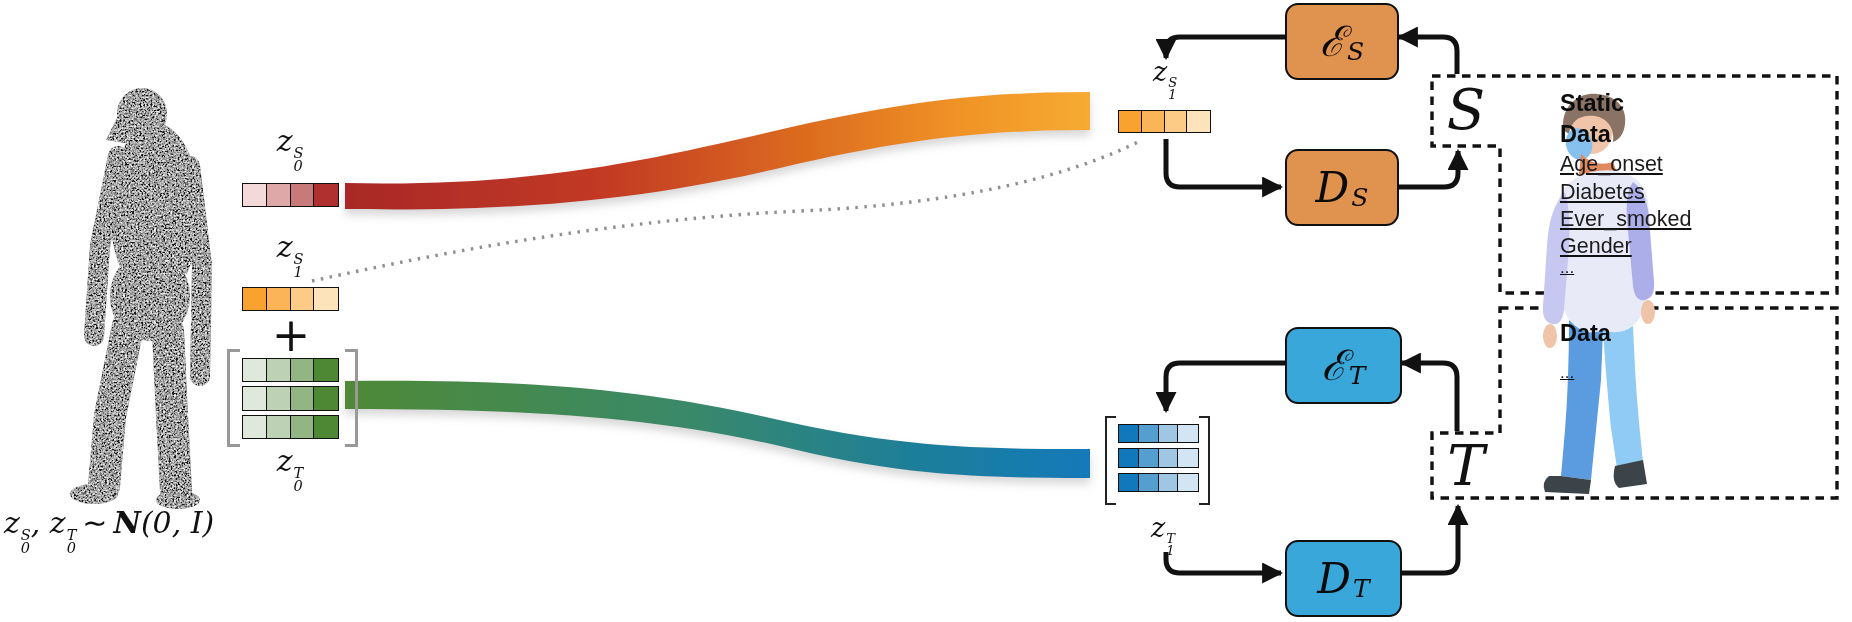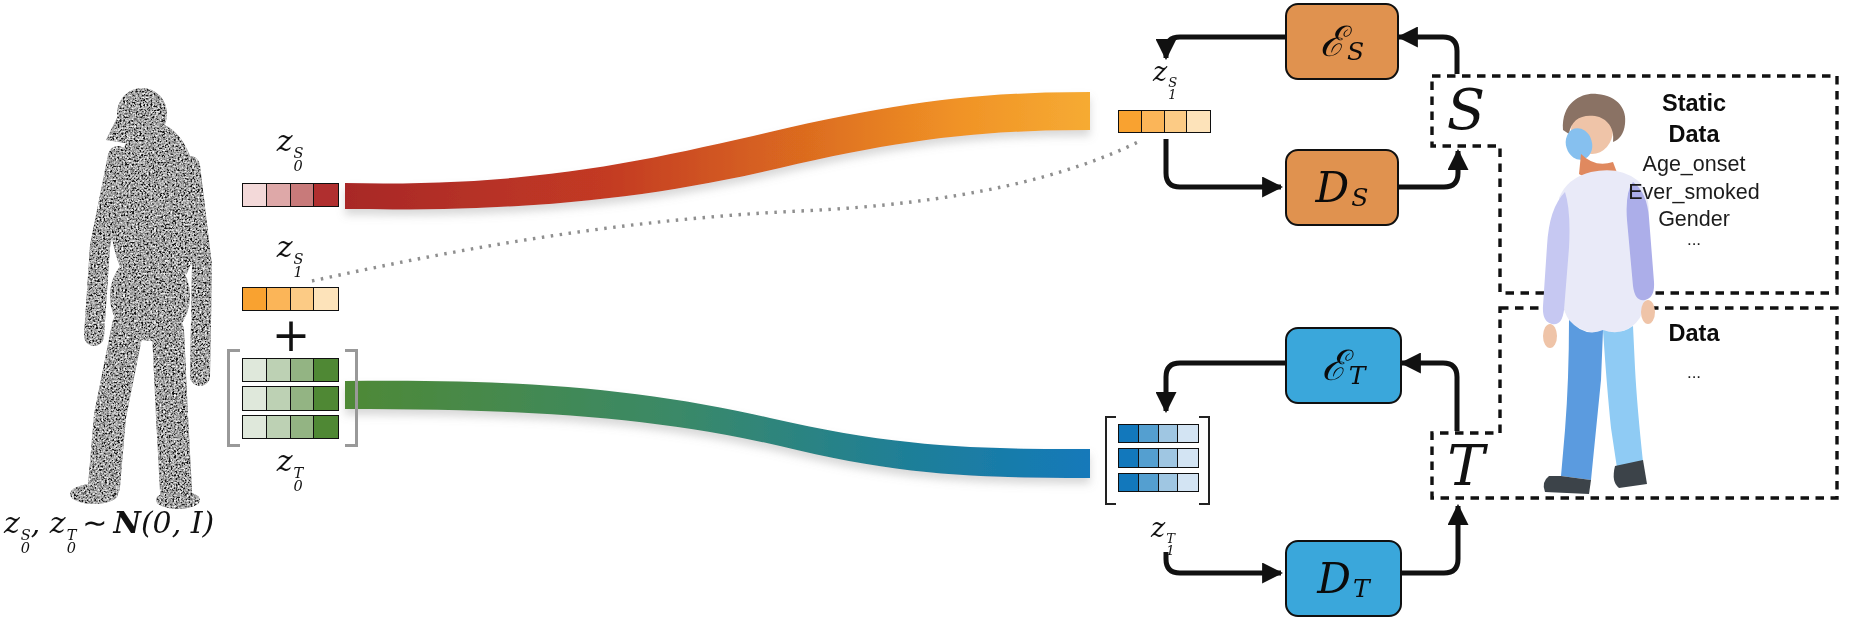--- a/index.html
+++ b/index.html
@@ -32,24 +32,24 @@
   
   .ebox{position:absolute;border:2.6px solid #101010;border-radius:13px;display:flex;
         align-items:center;justify-content:center;font-family:"DejaVu Serif",serif;
         font-style:italic;color:#0b0b0b;}
   .ebox .bg{font-size:42px;line-height:1;}
   .ebox .bsub{font-size:25px;line-height:1;margin-top:20px;margin-left:2px;}
   
   .tagletter{position:absolute;font-family:"DejaVu Serif",serif;font-style:italic;
              font-size:56px;line-height:1;text-align:center;color:#111;}
   
-  .datablock{position:absolute;text-align:center;}
+  .datablock{position:absolute;text-align:left;}
   .datablock .t{font-weight:bold;font-size:23.5px;line-height:1.3;color:#0c0c0c;}
   .datablock .it{font-size:21.5px;line-height:1.275;color:#1c1c1c;}
-  .datablock .items{margin-top:2px;}
+  .datablock .items{margin-top:2px;text-decoration:underline;}
   .datablock.temporal .items{margin-top:17px;}
   
   .formula{position:absolute;font-family:"DejaVu Serif",serif;font-style:italic;
            font-size:30px;color:#111;white-space:nowrap;}
   .formula .rel{font-family:"DejaVu Sans",sans-serif;font-style:normal;padding:0 6px;}
 </style>
 </head>
 <body>
 
 <div id="canvas">
@@ -273,20 +273,21 @@
     <path d="M68,240 Q72,300 76,338 L82,378 L108,372 Q102,316 100,278 L98,236 Q84,246 68,240 Z" fill="#8FCBF4"></path>
     <path d="M14,386 Q6,392 10,402 L54,404 L56,390 L26,386 Z" fill="#3C4349"></path>
     <path d="M80,376 Q76,392 84,398 L112,394 L108,370 Z" fill="#3C4349"></path>
   </svg>
 
   <div class="datablock static" style="left:1560px;top:88px;width:268px">
     <div class="t">Static</div>
     <div class="t">Data</div>
     <div class="items">
       <div class="it">Age_onset</div>
+      <div class="it">Diabetes</div>
       <div class="it">Ever_smoked</div>
       <div class="it">Gender</div>
       <div class="it" style="font-size:17px;line-height:0.8">...</div>
     </div>
   </div>
 
   <div class="datablock temporal" style="left:1560px;top:318px;width:268px">
     <div class="t">Data</div>
     <div class="items">
       <div class="it" style="font-size:17px;line-height:0.8">...</div>

